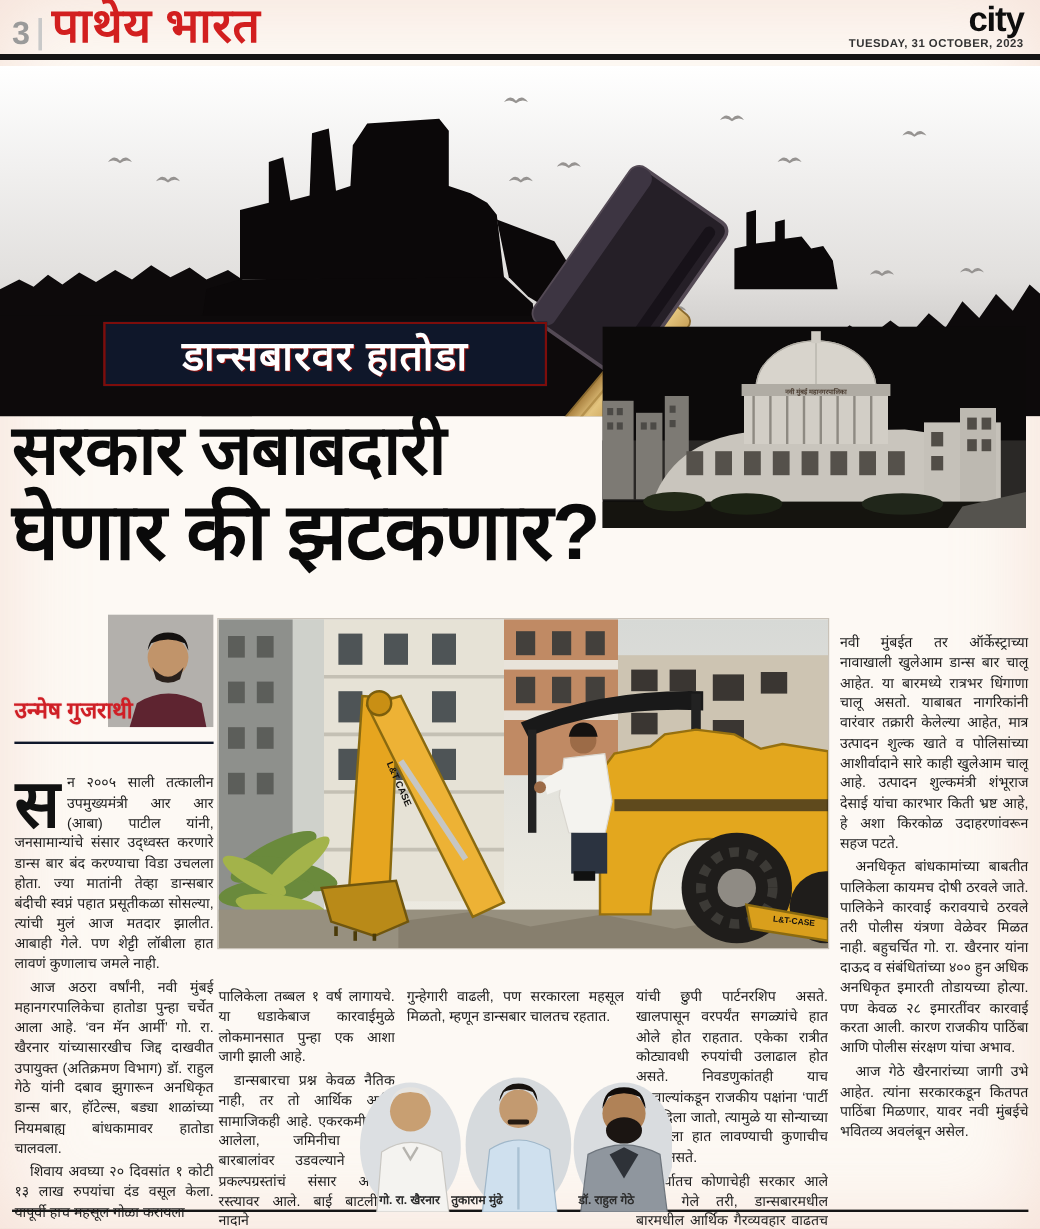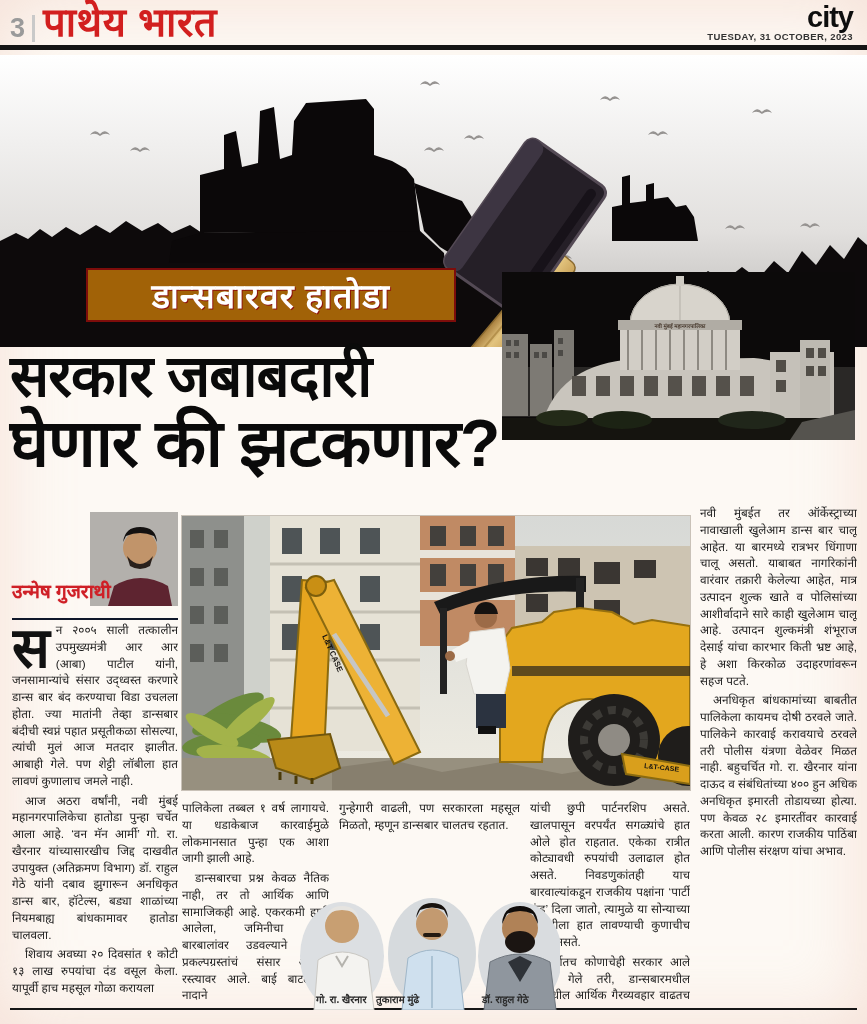--- a/index.html
+++ b/index.html
@@ -12,33 +12,33 @@
           align-items:flex-end;padding:0 14px 3px 10px;box-sizing:border-box;}
   .mast-left{display:flex;align-items:flex-end;gap:8px;}
   .pagenum{font-size:27px;font-weight:800;color:#9a9a9a;line-height:1;
            border-right:3px solid #c9c9c9;padding-right:7px;}
   .masthead{font-size:40px;font-weight:800;color:#d21f1f;line-height:1;letter-spacing:.5px;}
   .mast-right{text-align:right;line-height:1.05;}
   .edition{font-size:29px;font-weight:800;color:#0e0e0e;letter-spacing:-1px;}
   .dateline{font-size:9.5px;font-weight:700;color:#333;letter-spacing:.4px;}
   
   .banner{position:absolute;left:0;top:55px;width:867px;height:292px;overflow:hidden;}
-  .kicker{position:absolute;left:86px;top:268px;width:370px;height:54px;background:#a16207;
+  .kicker{position:absolute;left:86px;top:268px;width:370px;height:54px;background:#0f172a;
           display:flex;align-items:center;justify-content:center;z-index:5;
           box-shadow:0 0 0 2px #7d0d0b inset;}
   .kicker span{color:#fff;font-size:34px;font-weight:800;letter-spacing:1px;
                text-shadow:1px 1px 0 #8d0f0d;}
   .bldg{position:absolute;left:502px;top:272px;width:353px;height:168px;z-index:6;}
   
   .headline{position:absolute;left:10px;top:344px;width:660px;color:#0a0a0a;z-index:3;}
   .hl1{font-size:58px;font-weight:900;line-height:1.1;letter-spacing:-1px;}
   .hl2{font-size:66px;font-weight:900;line-height:1.08;letter-spacing:-1px;}
   
   .col{position:absolute;font-size:11.8px;line-height:1.42;color:#1d1d1d;text-align:justify;
-       overflow:hidden;}
+       overflow:hidden;margin-top:22px;}
   .col p{margin:0 0 3px 0;text-indent:13px;}
   .col p.noindent{text-indent:0;}
   .dropcap{float:left;font-size:56px;line-height:.82;font-weight:800;color:#111;
            margin:3px 6px 0 0;}
   .authorbox{position:absolute;left:12px;top:512px;width:166px;height:106px;
              border-bottom:2px solid #0f172a;}
   .authorname{position:absolute;left:0;bottom:14px;color:#cf1f26;font-size:19px;
               font-weight:800;z-index:2;text-shadow:0 0 1px rgba(207,31,38,.4);}
   .authorphoto{position:absolute;right:0;top:0;width:88px;height:94px;}
   .mainphoto{position:absolute;left:182px;top:516px;width:508px;height:274px;
@@ -359,20 +359,21 @@
   </div>
 
   <div class="col c4">
     <p class="noindent">यांची छुपी पार्टनरशिप असते. खालपासून वरपर्यंत सगळ्यांचे हात ओले होत राहतात. एकेका रात्रीत कोट्यावधी रुपयांची उलाढाल होत असते. निवडणुकांतही याच बारवाल्यांकडून राजकीय पक्षांना ‘पार्टी फंड’ दिला जातो, त्यामुळे या सोन्याच्या कोंबडीला हात लावण्याची कुणाचीच हिंमत नसते.</p>
     <p>अर्थातच कोणाचेही सरकार आले आणि गेले तरी, डान्सबारमधील बारमधील आर्थिक गैरव्यवहार वाढतच जातात.</p>
   </div>
 
   <div class="col c5">
     <p class="noindent">नवी मुंबईत तर ऑर्केस्ट्राच्या नावाखाली खुलेआम डान्स बार चालू आहेत. या बारमध्ये रात्रभर धिंगाणा चालू असतो. याबाबत नागरिकांनी वारंवार तक्रारी केलेल्या आहेत, मात्र उत्पादन शुल्क खाते व पोलिसांच्या आशीर्वादाने सारे काही खुलेआम चालू आहे. उत्पादन शुल्कमंत्री शंभूराज देसाई यांचा कारभार किती भ्रष्ट आहे, हे अशा किरकोळ उदाहरणांवरून सहज पटते.</p>
     <p>अनधिकृत बांधकामांच्या बाबतीत पालिकेला कायमच दोषी ठरवले जाते. पालिकेने कारवाई करावयाचे ठरवले तरी पोलीस यंत्रणा वेळेवर मिळत नाही. बहुचर्चित गो. रा. खैरनार यांना दाऊद व संबंधितांच्या ४०० हुन अधिक अनधिकृत इमारती तोडायच्या होत्या. पण केवळ २८ इमारतींवर कारवाई करता आली. कारण राजकीय पाठिंबा आणि पोलीस संरक्षण यांचा अभाव.</p>
+    <p>आज गेठे खैरनारांच्या जागी उभे आहेत. त्यांना सरकारकडून कितपत पाठिंबा मिळणार, यावर नवी मुंबईचे भवितव्य अवलंबून असेल.</p>
   </div>
 
   <div class="officials">
     <svg width="262" height="124" viewBox="0 0 262 124">
       <ellipse cx="44" cy="70" rx="42" ry="54" fill="#dcdfe2"></ellipse>
       <ellipse cx="134" cy="68" rx="44" ry="56" fill="#d6dadd"></ellipse>
       <ellipse cx="222" cy="70" rx="42" ry="54" fill="#d9dcdf"></ellipse>
 
       <g>
         <path d="M16,124 L20,74 Q44,58 70,74 L76,124 Z" fill="#f4f3f0" stroke="#c9c7c2" stroke-width="1"></path>

